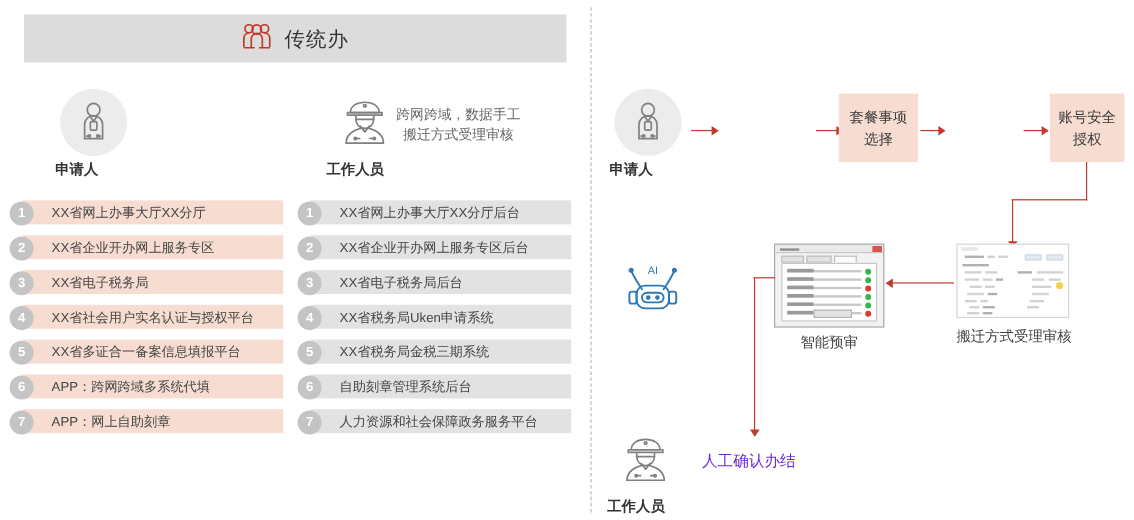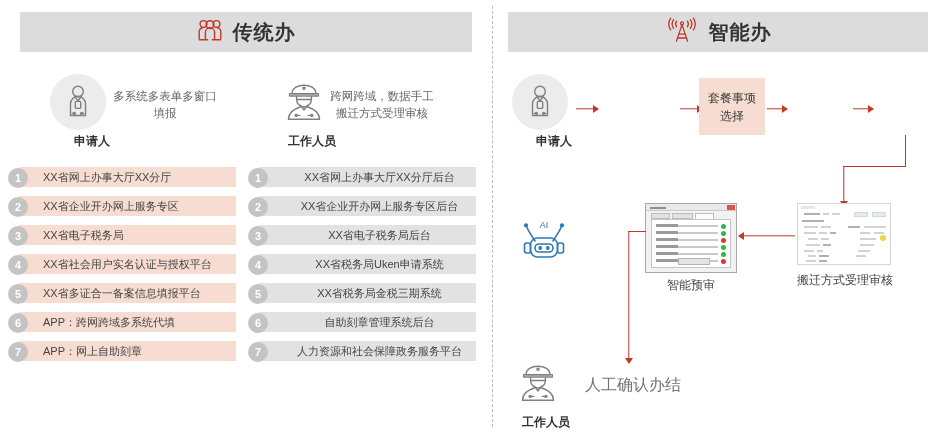--- a/index.html
+++ b/index.html
@@ -14,32 +14,32 @@
   
   .panel-header {
     position: absolute;
     background: #dcdcdc;
     display: flex;
     align-items: center;
     justify-content: center;
     gap: 10px;
   }
   .panel-header .title {
-    font-size: 20px; font-weight: bold; color: #333; letter-spacing: 1px;
+    font-size: 17px; font-weight: normal; color: #333; letter-spacing: 1px;
   }
   .hdr-icon { display: block; }
 
   
   .divider {
     position: absolute;
     border-left: 1px dashed #bbbbbb;
   }
 
   
-  .role { position: absolute; text-align: right; width: 64px; }
+  .role { position: absolute; text-align: left; width: 64px; }
   .role .circle {
     width: 56px; height: 56px; border-radius: 50%;
     background: #ececec; display: flex; align-items: center; justify-content: center;
     margin: 0 auto;
   }
   .role .bare { width: 56px; height: 56px; display: flex; align-items: center; justify-content: center; margin: 0 auto; }
   .role .role-label {
     margin-top: 3px; font-size: 12px; font-weight: bold; color: #333; white-space: nowrap;
   }
 
@@ -63,21 +63,21 @@
   }
   .row .num {
     position: absolute; left: 0; top: 1px;
     width: 20px; height: 20px; border-radius: 50%;
     color: #fff; font-size: 11px; font-weight: bold;
     display: flex; align-items: center; justify-content: center;
     z-index: 2;
   }
   .list-pink .bar { background: #f7ddd1; }
   .list-pink .num { background: #c4c4c4; }
-  .list-gray .bar { background: #e2e2e2; justify-content: center; }
+  .list-gray .bar { background: #e2e2e2; }
   .list-gray .num { background: #c4c4c4; }
 
   
   .pbox {
     position: absolute;
     background: #f7ddd1;
     display: flex; align-items: center; justify-content: center;
     flex-direction: column;
     font-size: 12px; color: #3a3a3a; line-height: 1.5; text-align: left;
   }
@@ -136,21 +136,21 @@
   .form-shot {
     width: 100%; height: 100%; background: #ffffff;
     border: 1px solid #d6d6d6; position: relative; overflow: hidden;
   }
   .fs-line { position: absolute; height: 2px; background: #d2d2d2; }
   .fs-line.dk { background: #b0b0b0; }
   .fs-chip { position: absolute; height: 5px; background: #e4eaf0; border: 1px solid #cfd8e2; }
   .fs-yellow { position: absolute; width: 6px; height: 6px; border-radius: 50%; background: #f2d24b; }
   .fs-top { position: absolute; background: #e8e8e8; }
 
-  .plain-label { position: absolute; font-size: 16px; color: #737373; white-space: nowrap; }
+  .plain-label { position: absolute; font-size: 13px; color: #6d28d9; white-space: nowrap; }
 </style>
 </head>
 <body>
 
 <div id="root">
 
   <div class="panel-header" style="left:20px; top:12px; width:452px; height:40px;">
     <span class="hdr-icon">
       <svg width="26" height="24" viewBox="0 0 26 24">
         <g fill="none" stroke="#c0392b" stroke-width="1.4">
@@ -177,24 +177,20 @@
           <path d="M9.5 31.5v-12a7.6 7.6 0 0 1 7.5-7.2 7.6 7.6 0 0 1 7.5 7.2v12z"></path>
           <path d="M14 12.6l3 4.4 3-4.4"></path>
           <rect x="14.3" y="17.4" width="5.4" height="7" rx="1"></rect>
           <path d="M13 29.4h-1.8M22.8 29.4h-1.8"></path>
           <circle cx="13.4" cy="29.4" r="1"></circle>
           <circle cx="20.6" cy="29.4" r="1"></circle>
         </g>
       </svg>
     </div>
     <div class="role-label">申请人</div>
-  </div>
-  <div class="note" style="left:100px; top:88px; width:130px;">
-    <span style="white-space:pre-line;">多系统多表单多窗口
-填报</span>
   </div>
 
   <div class="role" style="left:272px; top:74px;">
     <div class="bare">
       <svg width="44" height="44" viewBox="0 0 44 44">
         <g fill="none" stroke="#808080" stroke-width="1.4" stroke-linecap="round" stroke-linejoin="round">
           <path d="M10 13.8h24c0-5.6-5.4-8.6-12-8.6S10 8.2 10 13.8z"></path>
           <path d="M7.6 13.8h28.8v2.2H7.6z"></path>
           <circle cx="22" cy="8.2" r="1.1"></circle>
           <path d="M14.6 16.5v3.1a7.4 7.4 0 0 0 14.8 0v-3.1"></path>
@@ -298,34 +294,20 @@
       <div class="num">6</div>
     </div>
     <div class="row">
       <div class="bar">
         <span class="bar-label">人力资源和社会保障政务服务平台</span>
       </div>
       <div class="num">7</div>
     </div>
   </div>
 
-  <div class="panel-header" style="left:508px; top:12px; width:420px; height:40px;">
-    <span class="hdr-icon">
-      <svg width="34" height="26" viewBox="0 0 34 26">
-        <g fill="none" stroke="#c0392b" stroke-width="1.3" stroke-linecap="round">
-          <path d="M11.6 4.2a5 5 0 0 0 0 5.6M8.6 2.6a8 8 0 0 0 0 8.8M5.6 1.1a11 11 0 0 0 0 11.8"></path>
-          <path d="M22.4 4.2a5 5 0 0 1 0 5.6M25.4 2.6a8 8 0 0 1 0 8.8M28.4 1.1a11 11 0 0 1 0 11.8"></path>
-          <path d="M17 7.6L11.4 24.4M17 7.6l5.6 16.8"></path>
-          <path d="M13.6 17.2h6.8M12.4 21h9.2"></path>
-          <circle cx="17" cy="6.4" r="1.5"></circle>
-        </g>
-      </svg>
-    </span>
-    <span class="title">智能办</span>
-  </div>
 
   <div class="role" style="left:508px; top:74px;">
     <div class="circle">
       <svg width="34" height="36" viewBox="0 0 34 36">
         <g fill="none" stroke="#808080" stroke-width="1.4" stroke-linecap="round">
           <circle cx="17" cy="7.5" r="5.3"></circle>
           <path d="M9.5 31.5v-12a7.6 7.6 0 0 1 7.5-7.2 7.6 7.6 0 0 1 7.5 7.2v12z"></path>
           <path d="M14 12.6l3 4.4 3-4.4"></path>
           <rect x="14.3" y="17.4" width="5.4" height="7" rx="1"></rect>
           <path d="M13 29.4h-1.8M22.8 29.4h-1.8"></path>
@@ -357,20 +339,24 @@
     <div class="shaft"></div>
       <div class="head"></div>
   </div>
 
 
   <div class="arrow-h" style="left:853px; top:104px; width:20px; height:10px;">
     <div class="shaft"></div>
       <div class="head"></div>
   </div>
 
+  <div class="pbox" style="left:875px; top:78px; width:62px; height:57px;">
+    <span>账号安全</span>
+    <span>授权</span>
+  </div>
 
   <div>
     <div class="seg" style="left:905px; top:135px; width:1.4px; height:32px;"></div>
     <div class="seg" style="left:843px; top:166px; width:63px; height:1.4px;"></div>
     <div class="arrow-v" style="left:839px; top:166px; width:9px; height:40px;">
       <div class="shaft"></div>
         <div class="head"></div>
     </div>
   </div>
 

